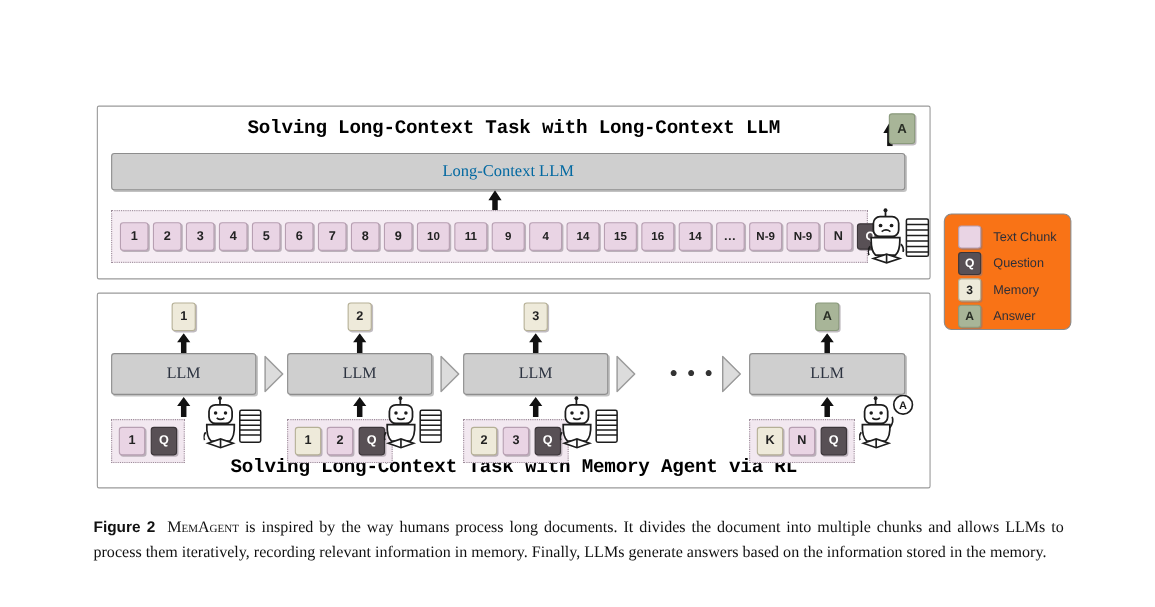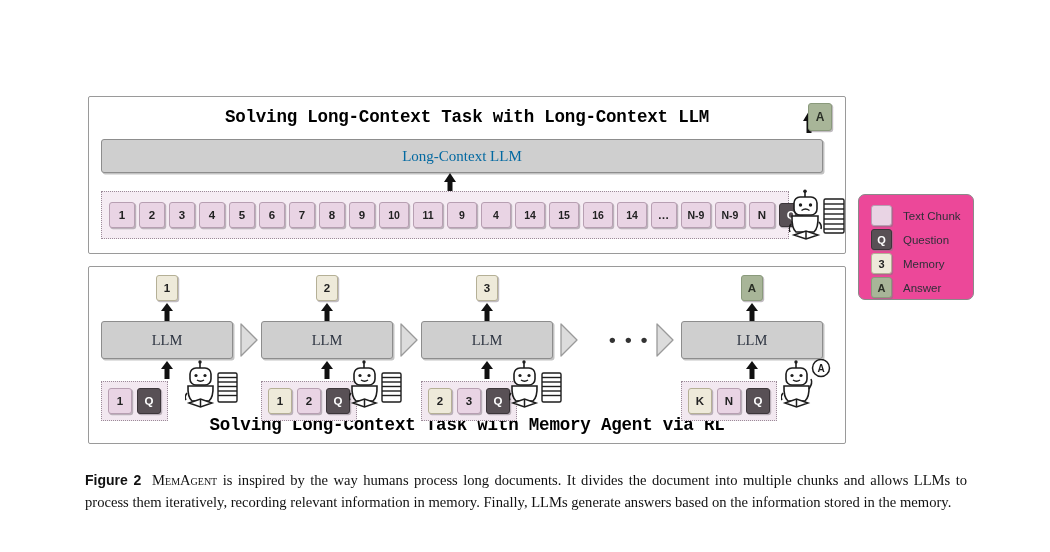--- a/index.html
+++ b/index.html
@@ -135,21 +135,21 @@
     font-weight: bold;
     font-size: 19px;
     color: #333;
     letter-spacing: 2px;
   }
 
   
   #legend {
     position: absolute;
     left: 858px; top: 194px; width: 116px; height: 106px;
-    background: #ec4899;
+    background: #f97316;
     border: 1.4px solid #8a8a8a;
     border-radius: 7px;
     padding: 9px 0 0 12px;
   }
   .legend-row {
     display: flex; align-items: center;
     height: 23px; margin-bottom: 1px;
   }
   .legend-row .box { width: 21px; height: 21px; font-size: 11px; }
   .legend-label {

